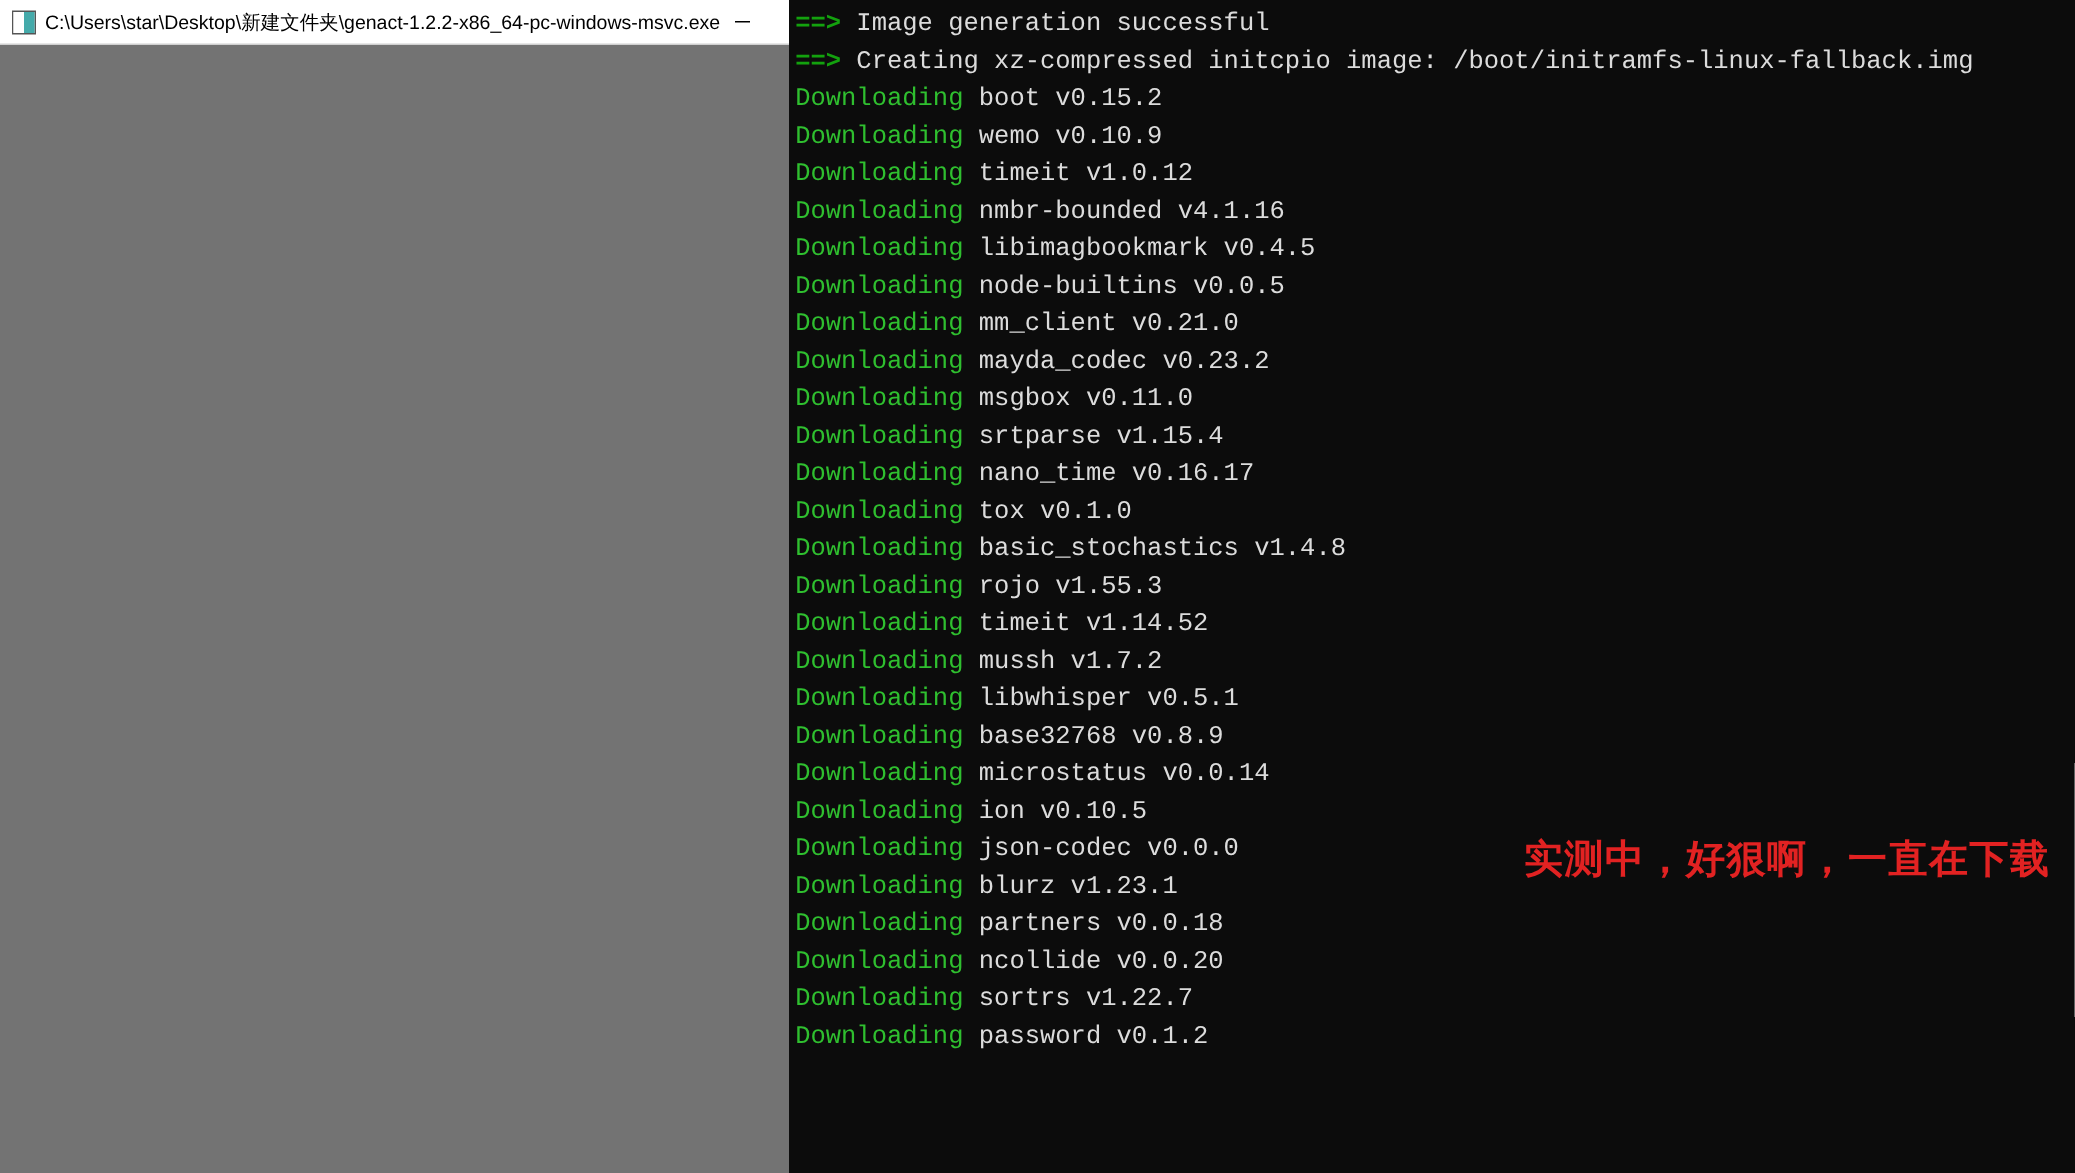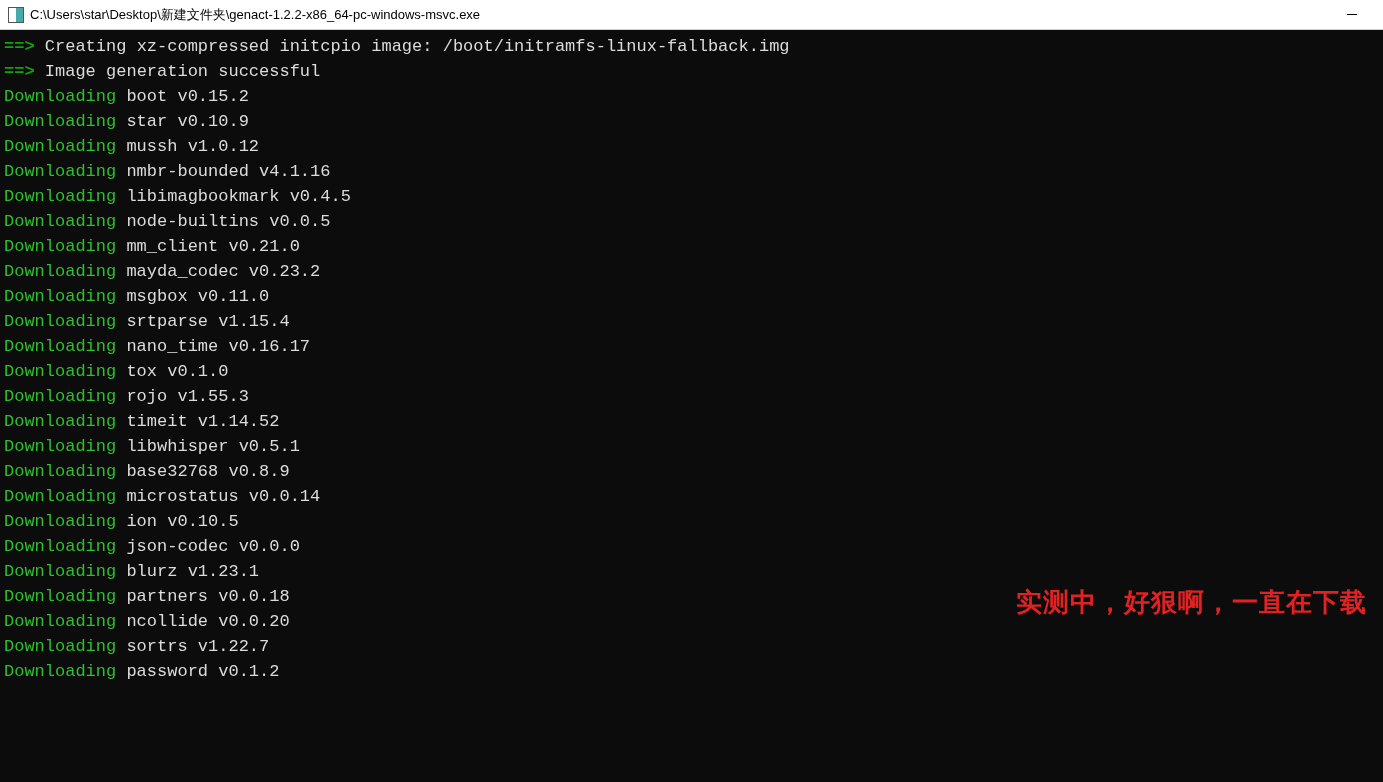--- a/index.html
+++ b/index.html
@@ -1,17 +1,17 @@
 <!DOCTYPE html>
 <html><head>
 <meta charset="utf-8">
 <style>
   * { margin: 0; padding: 0; box-sizing: border-box; }
   html, body { width: 1383px; height: 782px; overflow: hidden; font-family: "Segoe UI", Arial, sans-serif; }
-  .window { width: 100%; height: 100%; display: flex; flex-direction: column; background: #737373; }
+  .window { width: 100%; height: 100%; display: flex; flex-direction: row; background: #737373; }
   .titlebar {
     height: 30px; background: #ffffff; display: flex; align-items: center;
     padding: 0 8px; border-bottom: 1px solid #d0d0d0;
   }
   .title-icon {
     width: 16px; height: 16px; margin-right: 6px;
     border: 1px solid #555; display: flex;
   }
   .title-icon .half-l { flex:1; background:#fff; }
   .title-icon .half-r { flex:1; background:#4aa; }
@@ -51,36 +51,38 @@
         <div class="half-r"></div>
     </div>
     <div class="title-text">C:\Users\star\Desktop\新建文件夹\genact-1.2.2-x86_64-pc-windows-msvc.exe</div>
     <div class="win-controls">
       <div class="win-btn">
           <div class="min-line"></div>
         </div>
     </div>
   </div>
   <div class="terminal" id="terminal">
-    <div class="line"><span class="arrow">==&gt;</span><span class="white"> Creating xz-compressed initcpio image: /boot/initramfs-linux-fallback.img</span></div>
-      <div class="line"><span class="arrow">==&gt;</span><span class="white"> Image generation successful</span></div>
+    <div class="line"><span class="arrow">==&gt;</span><span class="white"> Image generation successful</span></div>
+      <div class="line"><span class="arrow">==&gt;</span><span class="white"> Creating xz-compressed initcpio image: /boot/initramfs-linux-fallback.img</span></div>
       <div class="line"><span class="green">Downloading</span><span class="white"> boot v0.15.2</span></div>
-      <div class="line"><span class="green">Downloading</span><span class="white"> star v0.10.9</span></div>
-      <div class="line"><span class="green">Downloading</span><span class="white"> mussh v1.0.12</span></div>
+      <div class="line"><span class="green">Downloading</span><span class="white"> wemo v0.10.9</span></div>
+      <div class="line"><span class="green">Downloading</span><span class="white"> timeit v1.0.12</span></div>
       <div class="line"><span class="green">Downloading</span><span class="white"> nmbr-bounded v4.1.16</span></div>
       <div class="line"><span class="green">Downloading</span><span class="white"> libimagbookmark v0.4.5</span></div>
       <div class="line"><span class="green">Downloading</span><span class="white"> node-builtins v0.0.5</span></div>
       <div class="line"><span class="green">Downloading</span><span class="white"> mm_client v0.21.0</span></div>
       <div class="line"><span class="green">Downloading</span><span class="white"> mayda_codec v0.23.2</span></div>
       <div class="line"><span class="green">Downloading</span><span class="white"> msgbox v0.11.0</span></div>
       <div class="line"><span class="green">Downloading</span><span class="white"> srtparse v1.15.4</span></div>
       <div class="line"><span class="green">Downloading</span><span class="white"> nano_time v0.16.17</span></div>
       <div class="line"><span class="green">Downloading</span><span class="white"> tox v0.1.0</span></div>
+      <div class="line"><span class="green">Downloading</span><span class="white"> basic_stochastics v1.4.8</span></div>
       <div class="line"><span class="green">Downloading</span><span class="white"> rojo v1.55.3</span></div>
       <div class="line"><span class="green">Downloading</span><span class="white"> timeit v1.14.52</span></div>
+      <div class="line"><span class="green">Downloading</span><span class="white"> mussh v1.7.2</span></div>
       <div class="line"><span class="green">Downloading</span><span class="white"> libwhisper v0.5.1</span></div>
       <div class="line"><span class="green">Downloading</span><span class="white"> base32768 v0.8.9</span></div>
       <div class="line"><span class="green">Downloading</span><span class="white"> microstatus v0.0.14</span></div>
       <div class="line"><span class="green">Downloading</span><span class="white"> ion v0.10.5</span></div>
       <div class="line"><span class="green">Downloading</span><span class="white"> json-codec v0.0.0</span></div>
       <div class="line"><span class="green">Downloading</span><span class="white"> blurz v1.23.1</span></div>
       <div class="line"><span class="green">Downloading</span><span class="white"> partners v0.0.18</span></div>
       <div class="line"><span class="green">Downloading</span><span class="white"> ncollide v0.0.20</span></div>
       <div class="line"><span class="green">Downloading</span><span class="white"> sortrs v1.22.7</span></div>
       <div class="line"><span class="green">Downloading</span><span class="white"> password v0.1.2</span></div>

